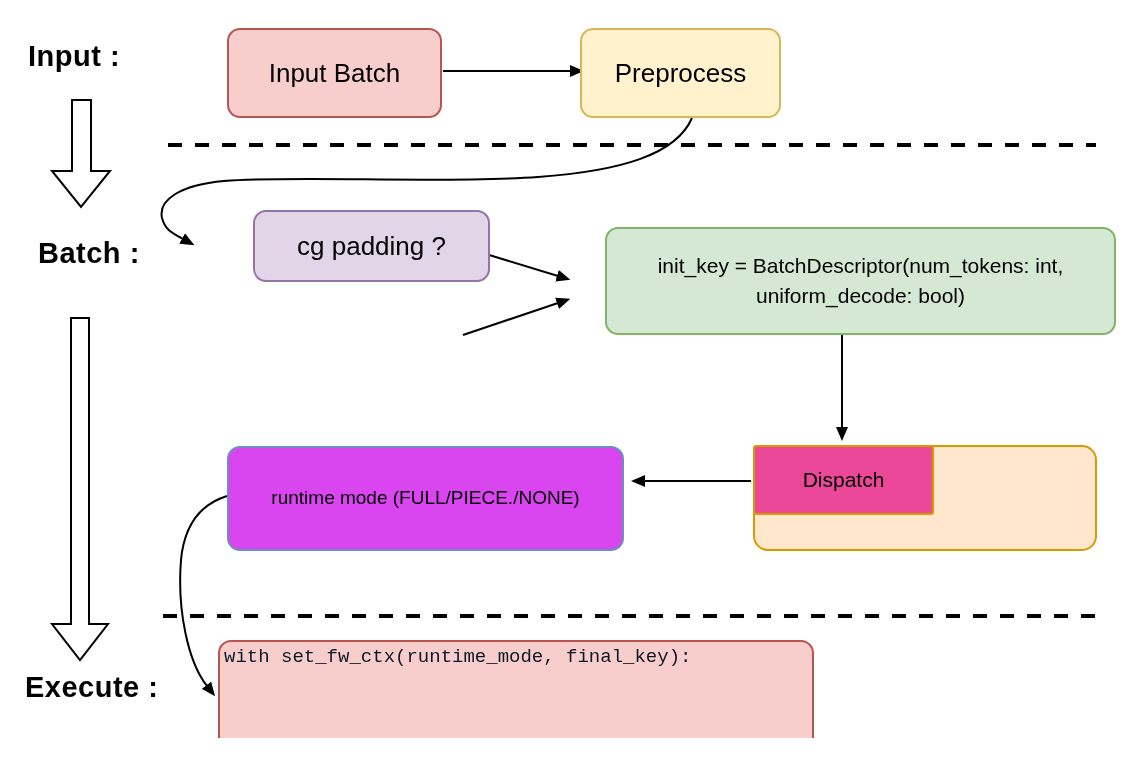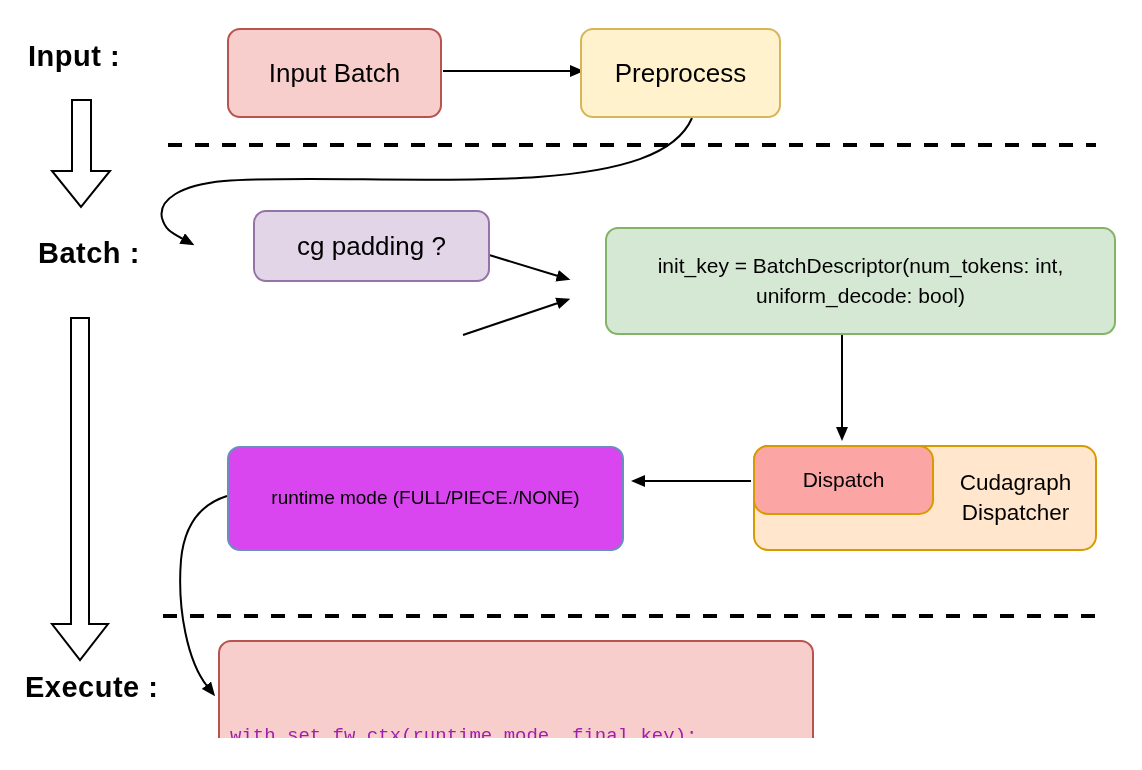--- a/index.html
+++ b/index.html
@@ -15,29 +15,29 @@
     position:absolute;box-sizing:border-box;border:2px solid;border-radius:13px;
     display:flex;flex-direction:column;align-items:center;justify-content:center;
     text-align:center;font-size:26px;line-height:1.4;
   }
   .box-pink{background:#F8CECC;border-color:#B85450;}
   .box-yellow{background:#FFF2CC;border-color:#D6B656;}
   .box-purple{background:#E1D5E7;border-color:#9673A6;}
   .box-green{background:#D5E8D4;border-color:#82B366;font-size:21px;line-height:1.45;}
   .box-blue{background:#d946ef;border-color:#6C8EBF;font-size:19px;line-height:1.58;}
   .box-orange-outer{background:#FFE6CC;border-color:#D79B00;border-radius:15px;}
-  .box-orange-inner{background:#fca5a5;border-color:#D79B00;border-radius:15px;font-size:21px;}
+  .box-orange-inner{background:#ec4899;border-color:#D79B00;border-radius:3px;font-size:21px;}
   .cud-text{
     position:absolute;display:flex;flex-direction:column;align-items:center;justify-content:center;
     text-align:center;font-size:22.5px;line-height:1.32;
   }
   .code-box{
-    align-items:flex-start;justify-content:flex-end;text-align:left;
+    align-items:flex-start;justify-content:flex-start;text-align:left;
     font-family:"Liberation Mono","DejaVu Sans Mono",monospace;
-    font-size:19px;line-height:1.6;padding-left:10px;color:#a21caf;
+    font-size:19px;line-height:1.6;padding-left:4px;color:#0f172a;
   }
   .code-line{white-space:pre;}
 </style>
 </head>
 <body>
 
 <div class="canvas">
 
   <svg class="connectors" viewBox="0 0 1142 770" xmlns="http://www.w3.org/2000/svg">
     <defs>
@@ -70,24 +70,20 @@
   <div class="box box-yellow" style="left:580px;top:28px;width:201px;height:90px;">Preprocess</div>
 
   <div class="box box-purple" style="left:225px;top:210px;width:237px;height:72px;margin-left:28px;">cg padding ?</div>
 
   <div class="box box-green" style="left:605px;top:227px;width:511px;height:108px;">
     <span>init_key = BatchDescriptor(num_tokens: int,</span>
     <span>uniform_decode: bool)</span>
   </div>
 
   <div class="box box-orange-outer" style="left:753px;top:445px;width:344px;height:106px;"></div>
-  <div class="cud-text" style="left:934px;top:445px;width:163px;height:106px;">
-    <span>Cudagraph</span>
-    <span>Dispatcher</span>
-  </div>
   <div class="box box-orange-inner" style="left:753px;top:445px;width:181px;height:70px;">Dispatch</div>
 
   <div class="box box-blue" style="left:227px;top:446px;width:397px;height:105px;">
     <span>runtime mode (FULL/PIECE./NONE)</span>
   </div>
 
   <div class="box box-pink code-box" style="left:218px;top:640px;width:596px;height:113px;">
     <span class="code-line">with set_fw_ctx(runtime_mode, final_key):</span>
   </div>
 

